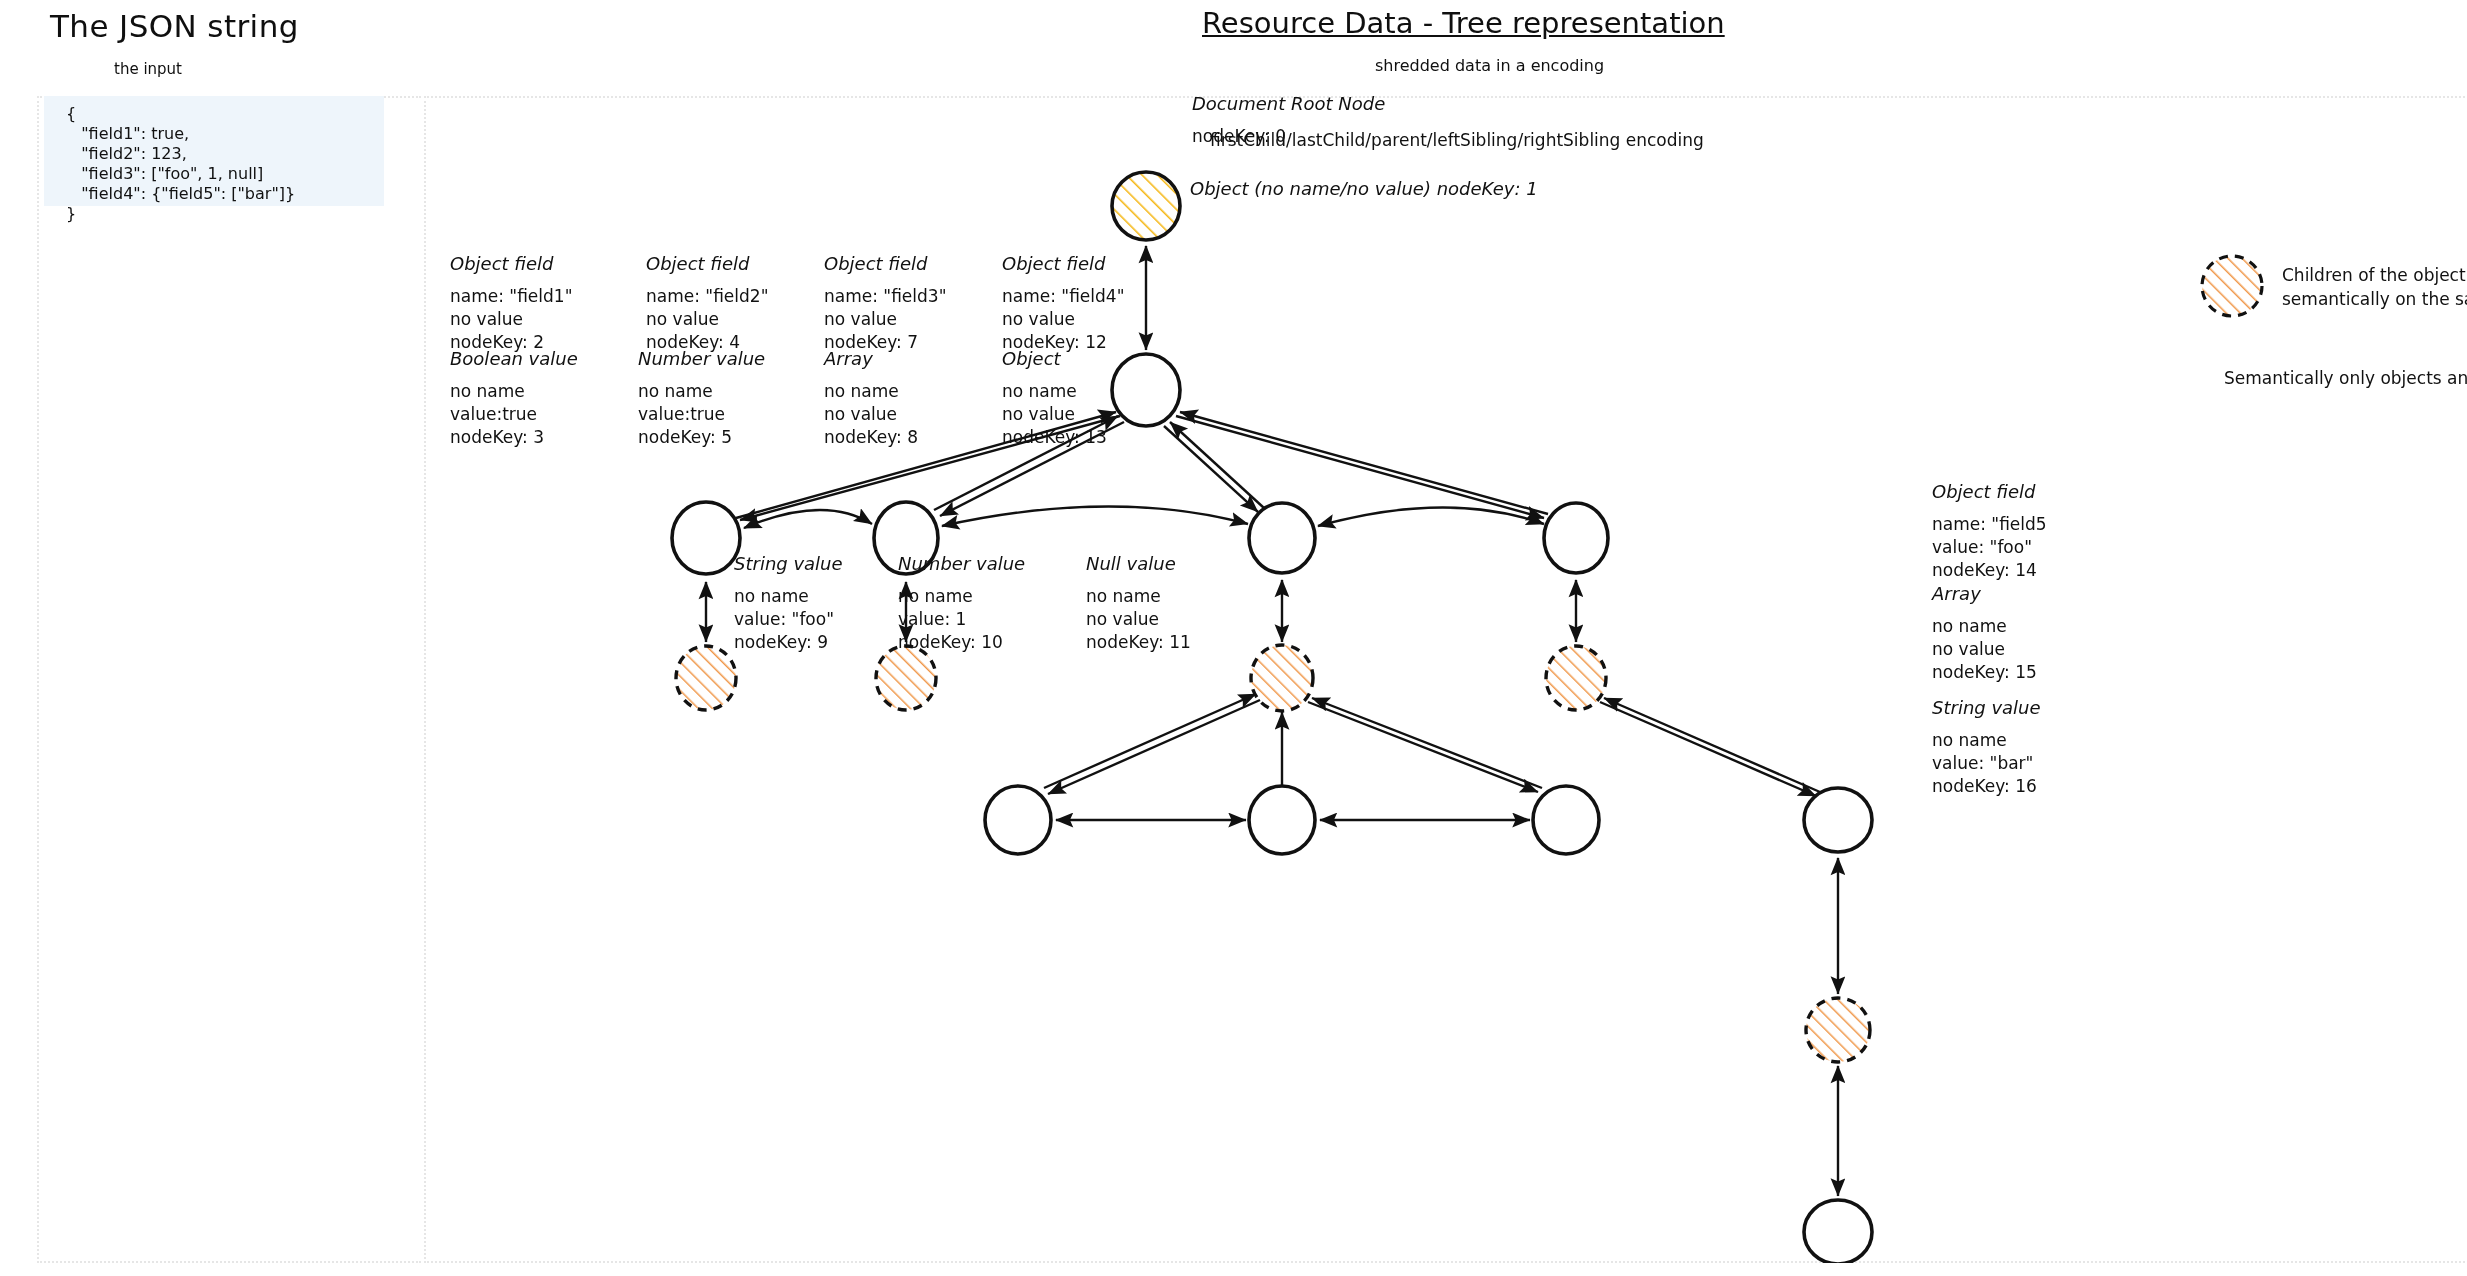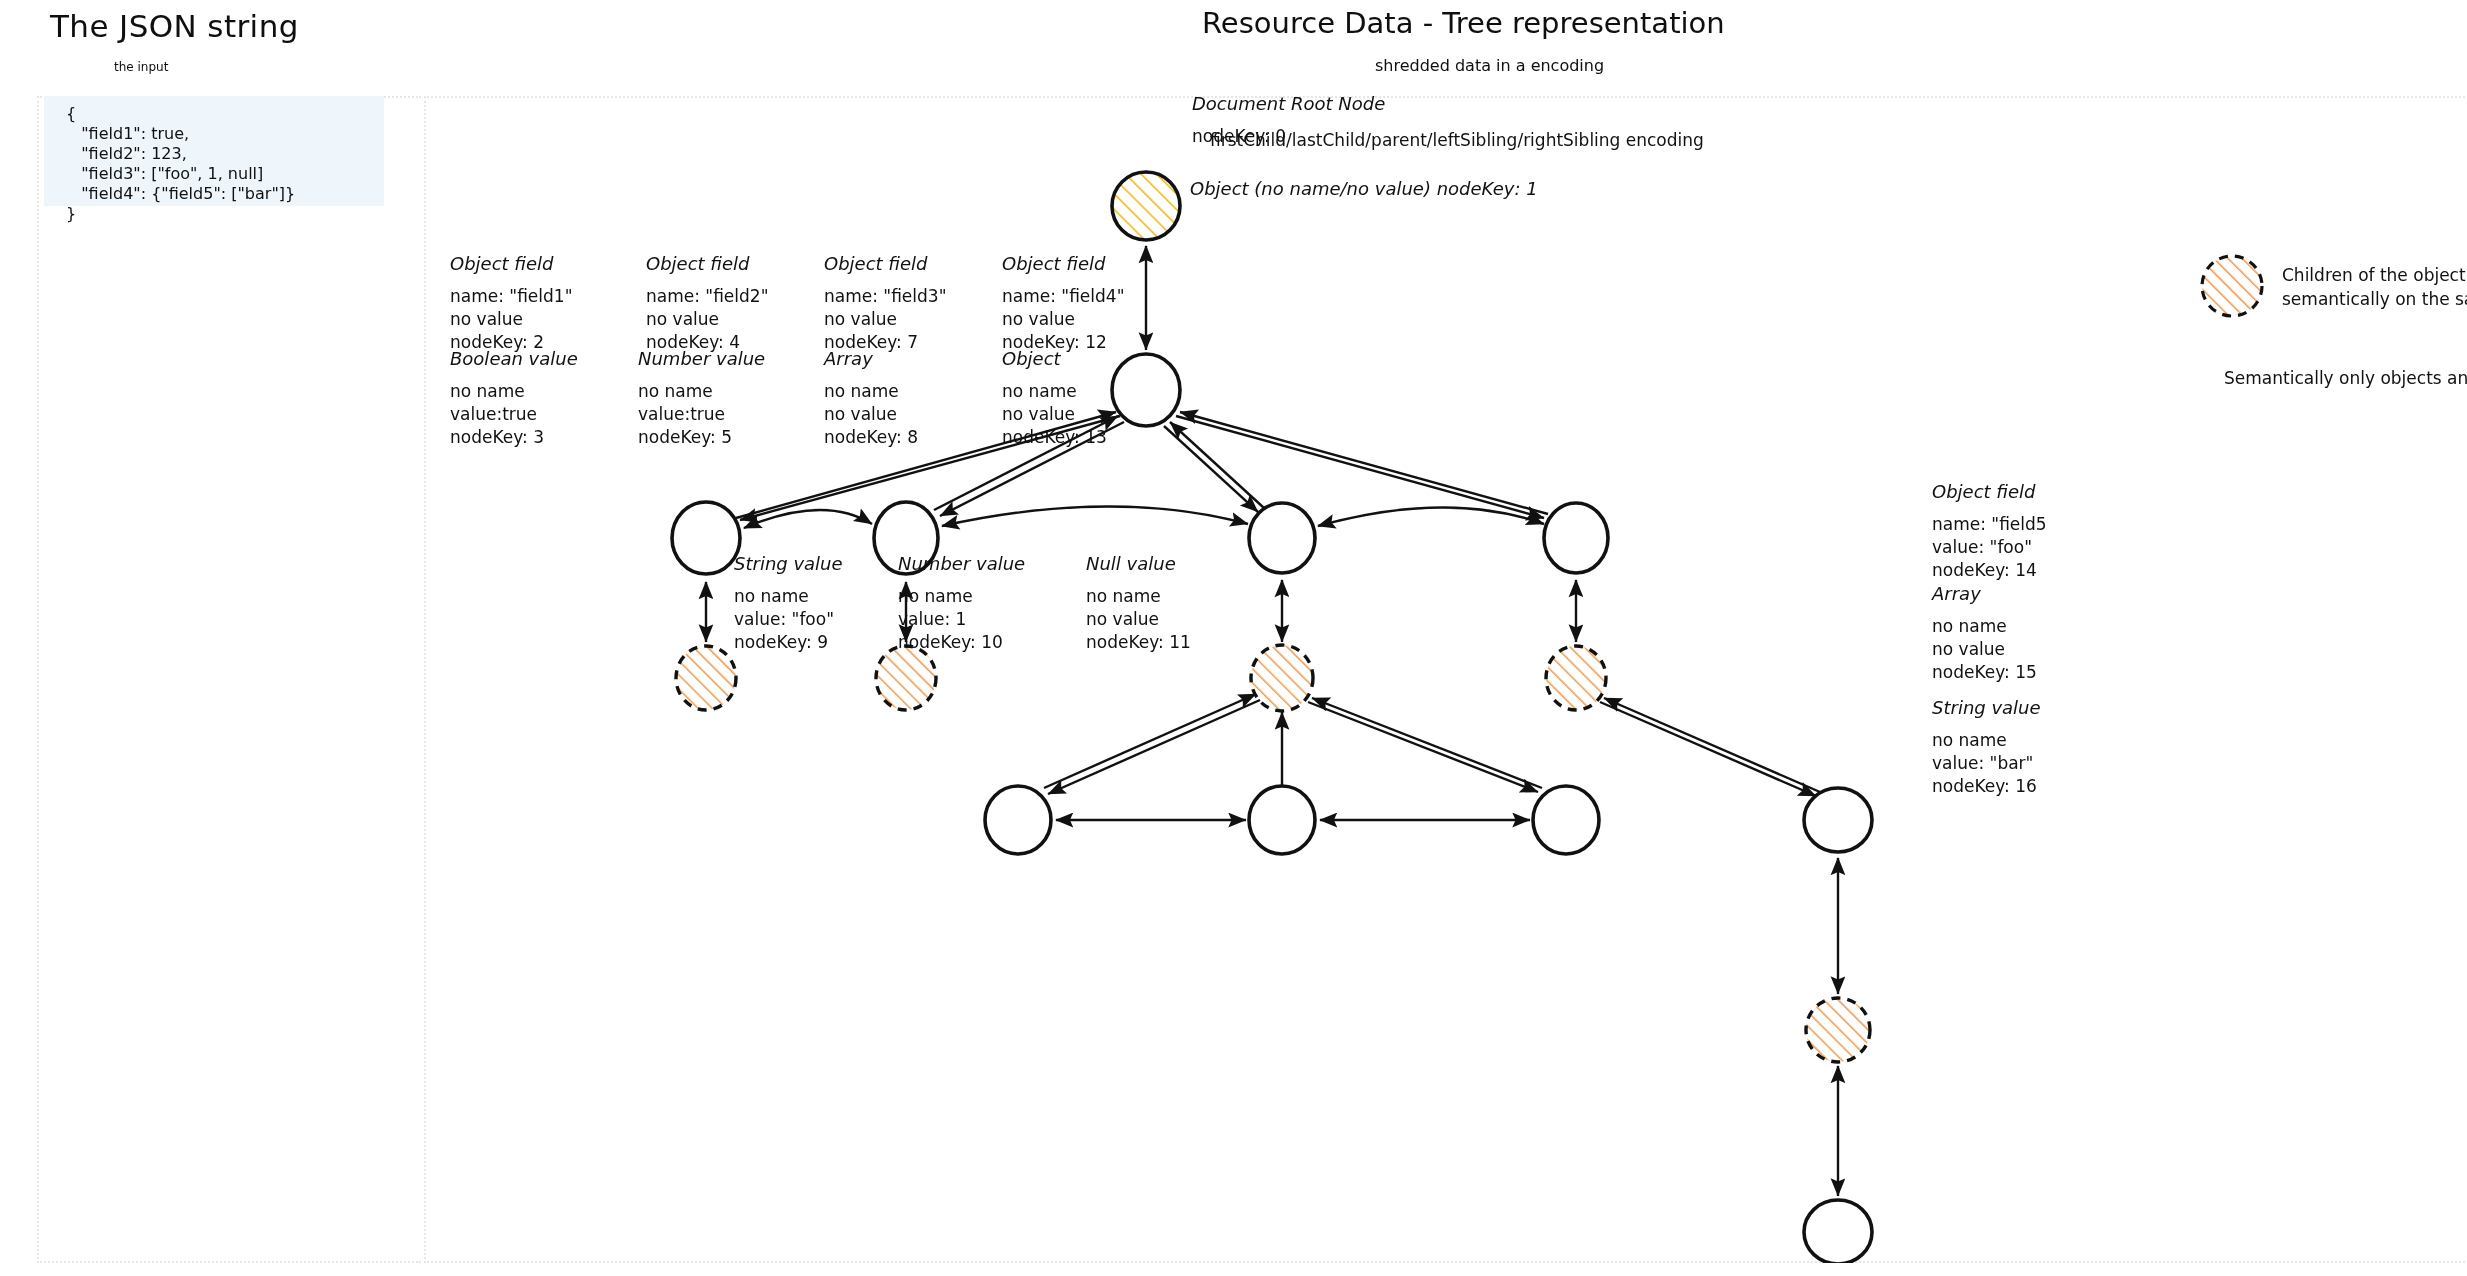--- a/index.html
+++ b/index.html
@@ -31,21 +31,21 @@
   #left-title {
     position: absolute;
     left: 14px; top: 8px;
     font-size: 31px;
     letter-spacing: 0.4px;
     white-space: nowrap;
   }
   #left-subtitle {
     position: absolute;
     left: 78px; top: 60px;
-    font-size: 12px;
+    font-size: 15px;
   }
   #json-box {
     position: absolute;
     left: 8px; top: 96px;
     width: 340px;
     height: 110px;
     background: #eef5fb;
     border: 1px dotted #d3d3d3;
     border-width: 0;
   }
@@ -68,20 +68,21 @@
     border-bottom: 2px dotted #e6e6e6;
     box-sizing: border-box;
   }
 
   
   #main-title {
     position: absolute;
     left: 1166px; top: 6px;
     font-size: 29px;
     white-space: nowrap;
+    text-decoration: underline;
   }
   #main-subtitle {
     position: absolute;
     left: 1339px; top: 56px;
     font-size: 16px;
     white-space: nowrap;
   }
   #main-dotframe {
     position: absolute;
     left: 388px; top: 96px;

